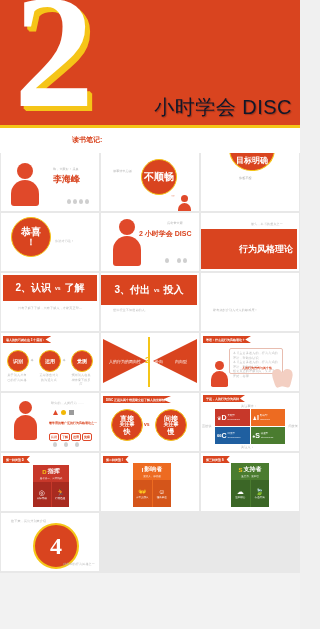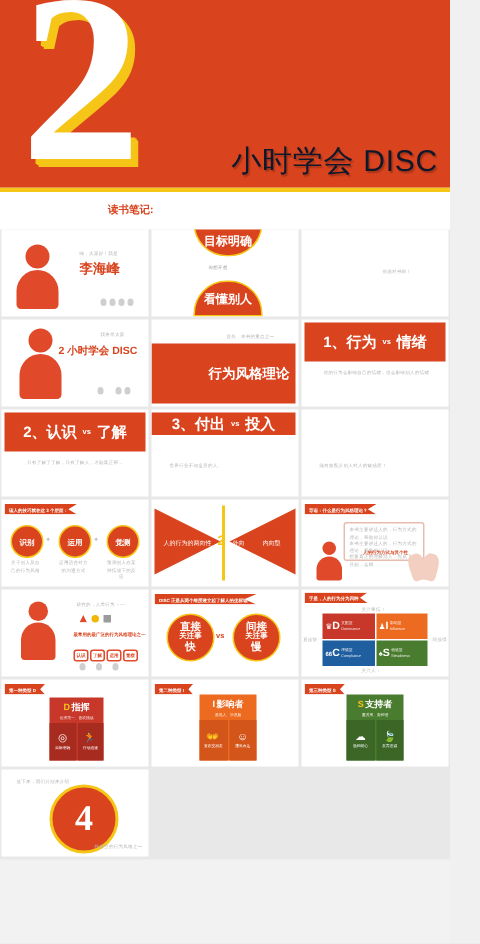--- a/index.html
+++ b/index.html
@@ -143,69 +143,71 @@
         <div class="aud"></div>
         <div class="aud"></div>
         <div class="aud"></div>
         <div class="aud"></div>
       </div>
     </div>
 
 
 
 
+    <div class="slide">
+      <div class="tinytext" style="left:12px;top:16px;width:22px;">做事情也总是</div>
+      <div class="bubble" style="left:40px;top:6px;width:34px;height:34px;font-size:10px;">不顺畅</div>
+      <div class="dots" style="left:70px;top:40px;">○ ∘</div>
+      <div class="person p-head" style="left:80px;top:42px;width:7px;height:7px;"></div>
+      <div class="person p-body" style="left:77px;top:50px;width:13px;height:11px;"></div>
+    </div>
 
     <div class="slide">
       <div class="dome" style="left:28px;top:-4px;width:44px;height:20px;border-radius:0 0 22px 22px;font-size:8px;">目标明确</div>
       <div class="tinytext" style="left:38px;top:23px;color:#999;">你想不想</div>
-      <div class="dome" style="left:28px;top:34px;width:44px;height:22px;border-radius:22px 22px 0 0;font-size:8px;">看懂别人</div>
-    </div>
-
-
-    <div class="slide">
+    </div>
+
+
+    <div class="slide">
+      <div class="bubble" style="left:10px;top:4px;width:38px;height:38px;flex-direction:column;font-size:10px;">
+        <span>恭喜</span>
+        <span style="font-size:9px;">！</span>
+      </div>
       <div class="tinytext" style="left:54px;top:26px;">你选对书啦！</div>
     </div>
 
     <div class="slide">
       <div class="person p-head" style="left:18px;top:6px;width:16px;height:16px;"></div>
       <div class="person p-body" style="left:12px;top:23px;width:28px;height:30px;"></div>
       <div class="tinytext" style="left:66px;top:8px;">我将带大家</div>
       <div style="position:absolute;left:38px;top:16px;color:#d9441f;font-size:7px;font-weight:bold;white-space:nowrap;">2 小时学会 DISC</div>
       <div class="audience" style="left:64px;top:45px;">
         <div class="aud"></div>
         <div class="aud" style="margin-left:6px;"></div>
         <div class="aud"></div>
       </div>
     </div>
 
     <div class="slide">
       <div class="tinytext" style="left:50px;top:9px;">首先，本书的重点之一</div>
       <div class="bar" style="left:0;top:16px;width:92px;height:40px;justify-content:flex-end;padding-right:4px;font-size:9px;">行为风格理论</div>
     </div>
 
-    <div class="slide">
-      <div class="bar" style="left:2px;top:2px;width:94px;height:26px;justify-content:center;gap:4px;font-size:10px;">
-        <span>1、行为</span>
-        <span class="vs">vs</span>
-        <span>情绪</span>
-      </div>
-      <div class="tinytext" style="left:12px;top:33px;width:76px;text-align:center;">你的行为会影响自己的情绪，也会影响别人的情绪</div>
-    </div>
 
     <div class="slide">
       <div class="bar" style="left:2px;top:2px;width:94px;height:26px;justify-content:center;gap:4px;font-size:10px;">
         <span>2、认识</span>
         <span class="vs">vs</span>
         <span>了解</span>
       </div>
       <div class="tinytext" style="left:10px;top:33px;width:78px;text-align:center;">只有了解了了解，只有了解人，才能真正帮...</div>
     </div>
 
     <div class="slide">
-      <div class="bar" style="left:0;top:2px;width:96px;height:15px;justify-content:center;gap:4px;font-size:10px;">
+      <div class="bar" style="left:0;top:2px;width:96px;height:30px;justify-content:center;gap:4px;font-size:10px;">
         <span>3、付出</span>
         <span class="vs">vs</span>
         <span>投入</span>
       </div>
       <div class="tinytext" style="left:12px;top:35px;">世界行业不知道另的人。</div>
     </div>
 
     <div class="slide">
       <div class="tinytext" style="left:12px;top:35px;">能有效配介别人对人的敏感度！</div>
     </div>

